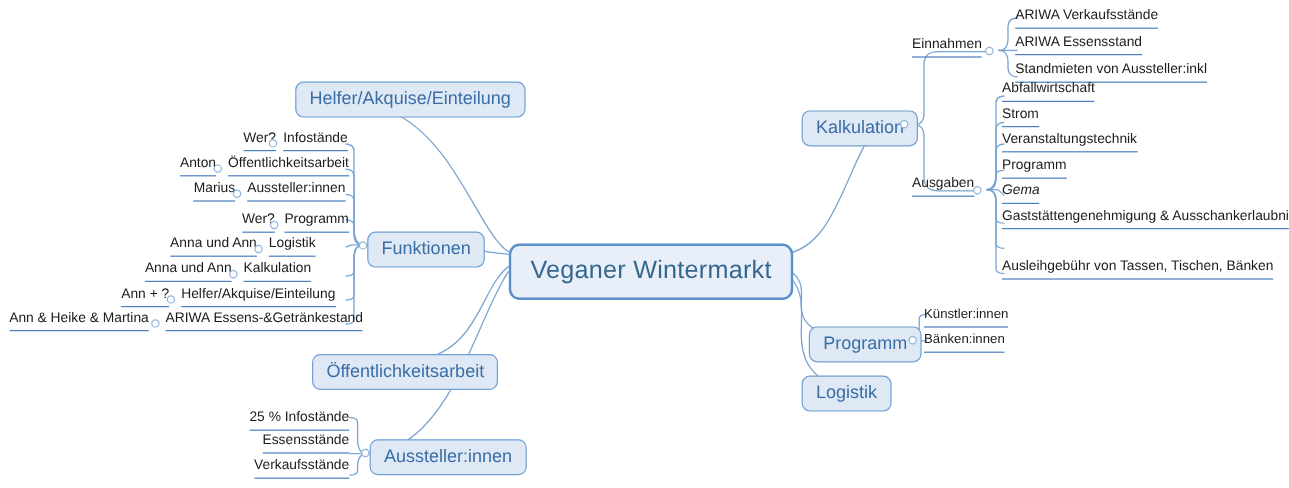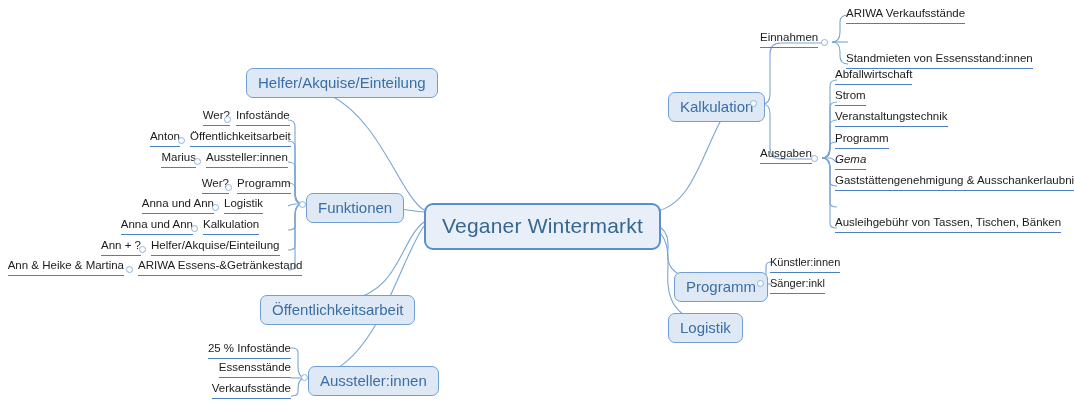--- a/index.html
+++ b/index.html
@@ -155,22 +155,25 @@
   <div class="dot" style="left:750px; top:100px;"></div>
 
   <div class="leaf" style="left:760px; top:30px;">
     <span>Einnahmen</span>
   </div>
   <div class="dot" style="left:821px; top:39px;"></div>
 
   <div class="leaf" style="left:846px; top:6px;">
     <span>ARIWA Verkaufsstände</span>
   </div>
+  <div class="leaf" style="left:846px; top:28px;">
+    <span>ARIWA Essensstand</span>
+  </div>
   <div class="leaf" style="left:846px; top:51px;">
-    <span>Standmieten von Essensstand:innen</span>
+    <span>Standmieten von Aussteller:inkl</span>
   </div>
 
   <div class="leaf" style="left:760px; top:146px;">
     <span>Ausgaben</span>
   </div>
   <div class="dot" style="left:811px; top:155px;"></div>
 
   <div class="leaf" style="left:835px; top:67px;">
     <span>Abfallwirtschaft</span>
   </div>
@@ -195,21 +198,21 @@
 
   <div class="node main" style="left:674px; top:272px;">
     <span>Programm</span>
   </div>
   <div class="dot" style="left:757px; top:280px;"></div>
 
   <div class="leaf sub" style="left:770px; top:255px;">
     <span>Künstler:innen</span>
   </div>
   <div class="leaf sub" style="left:770px; top:276px;">
-    <span>Sänger:inkl</span>
+    <span>Bänken:innen</span>
   </div>
 
   <div class="node main" style="left:668px; top:313px;">
     <span>Logistik</span>
   </div>
 
   <div class="node main" style="left:246px; top:68px;">
     <span>Helfer/Akquise/Einteilung</span>
   </div>
 

